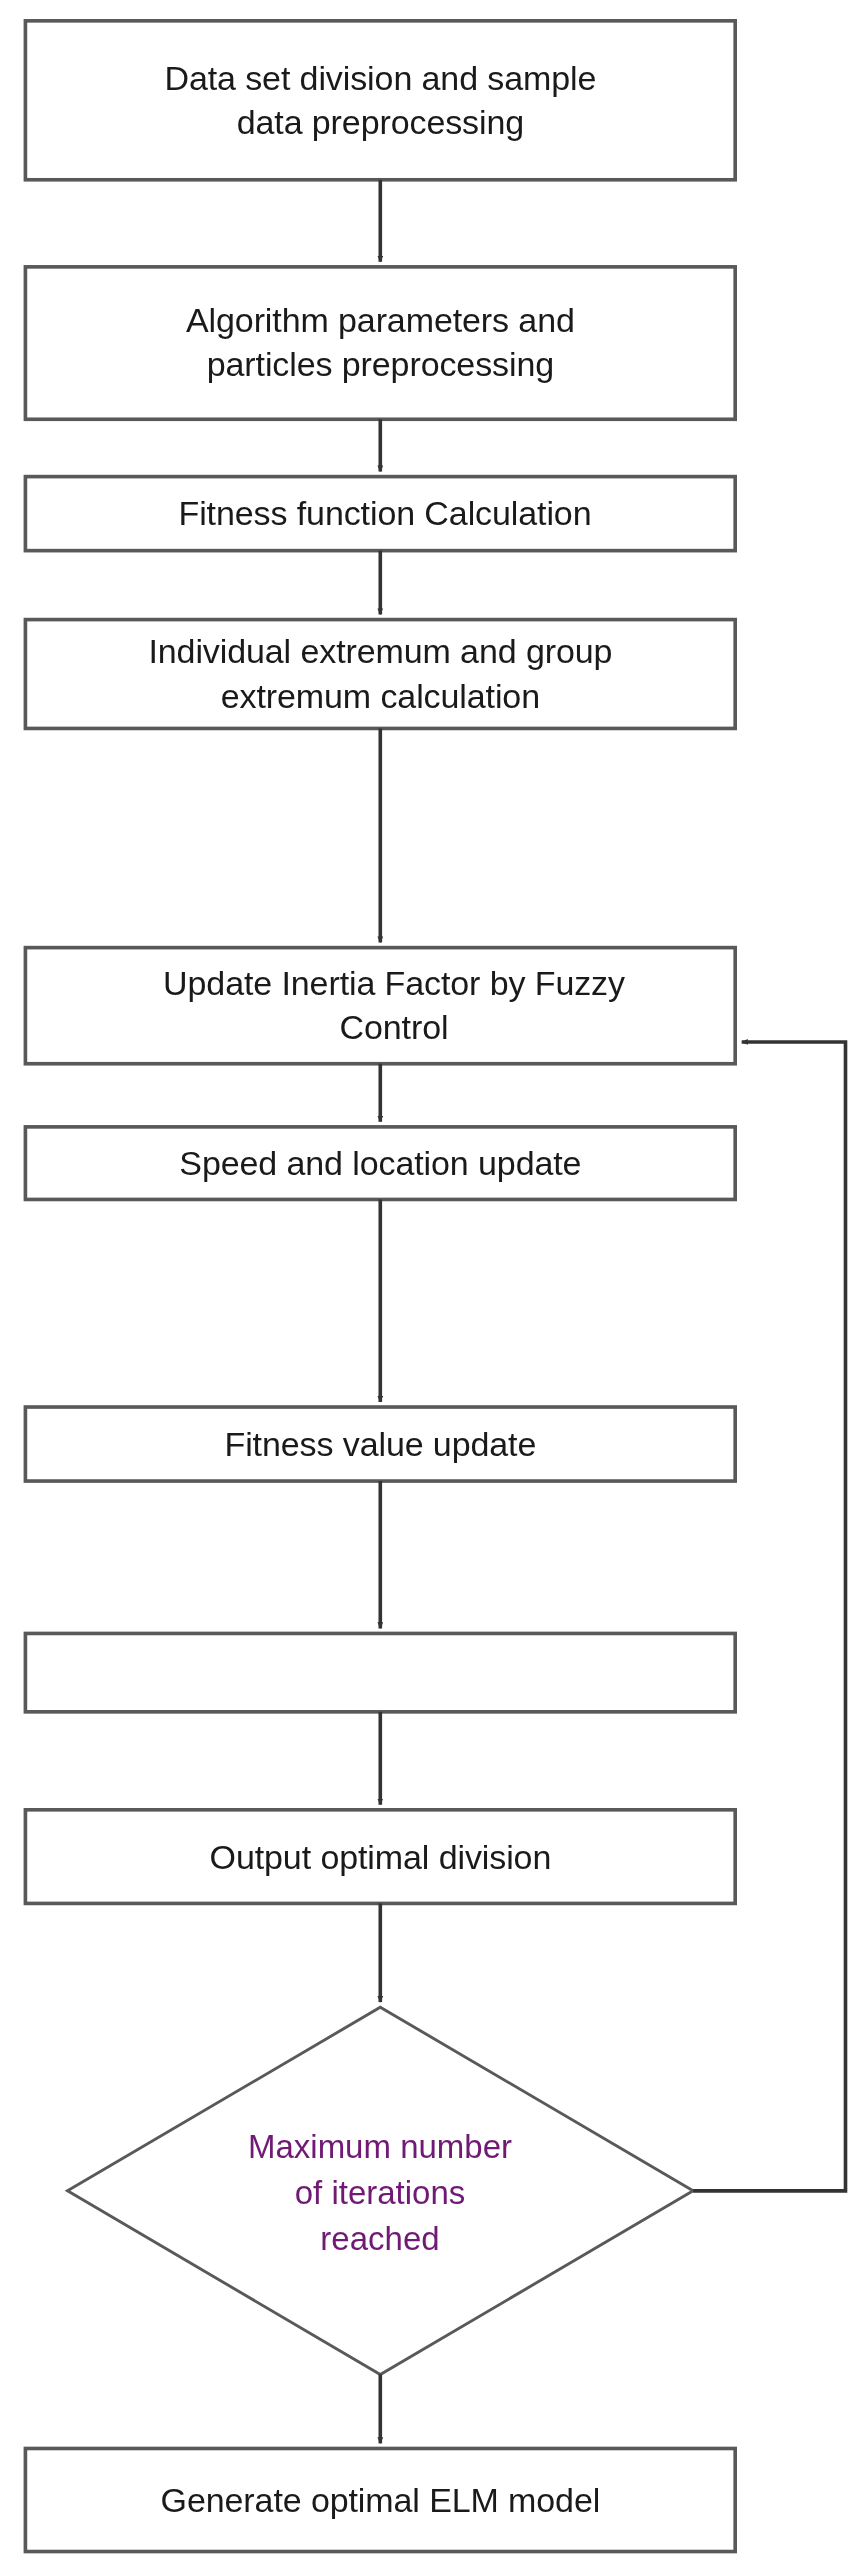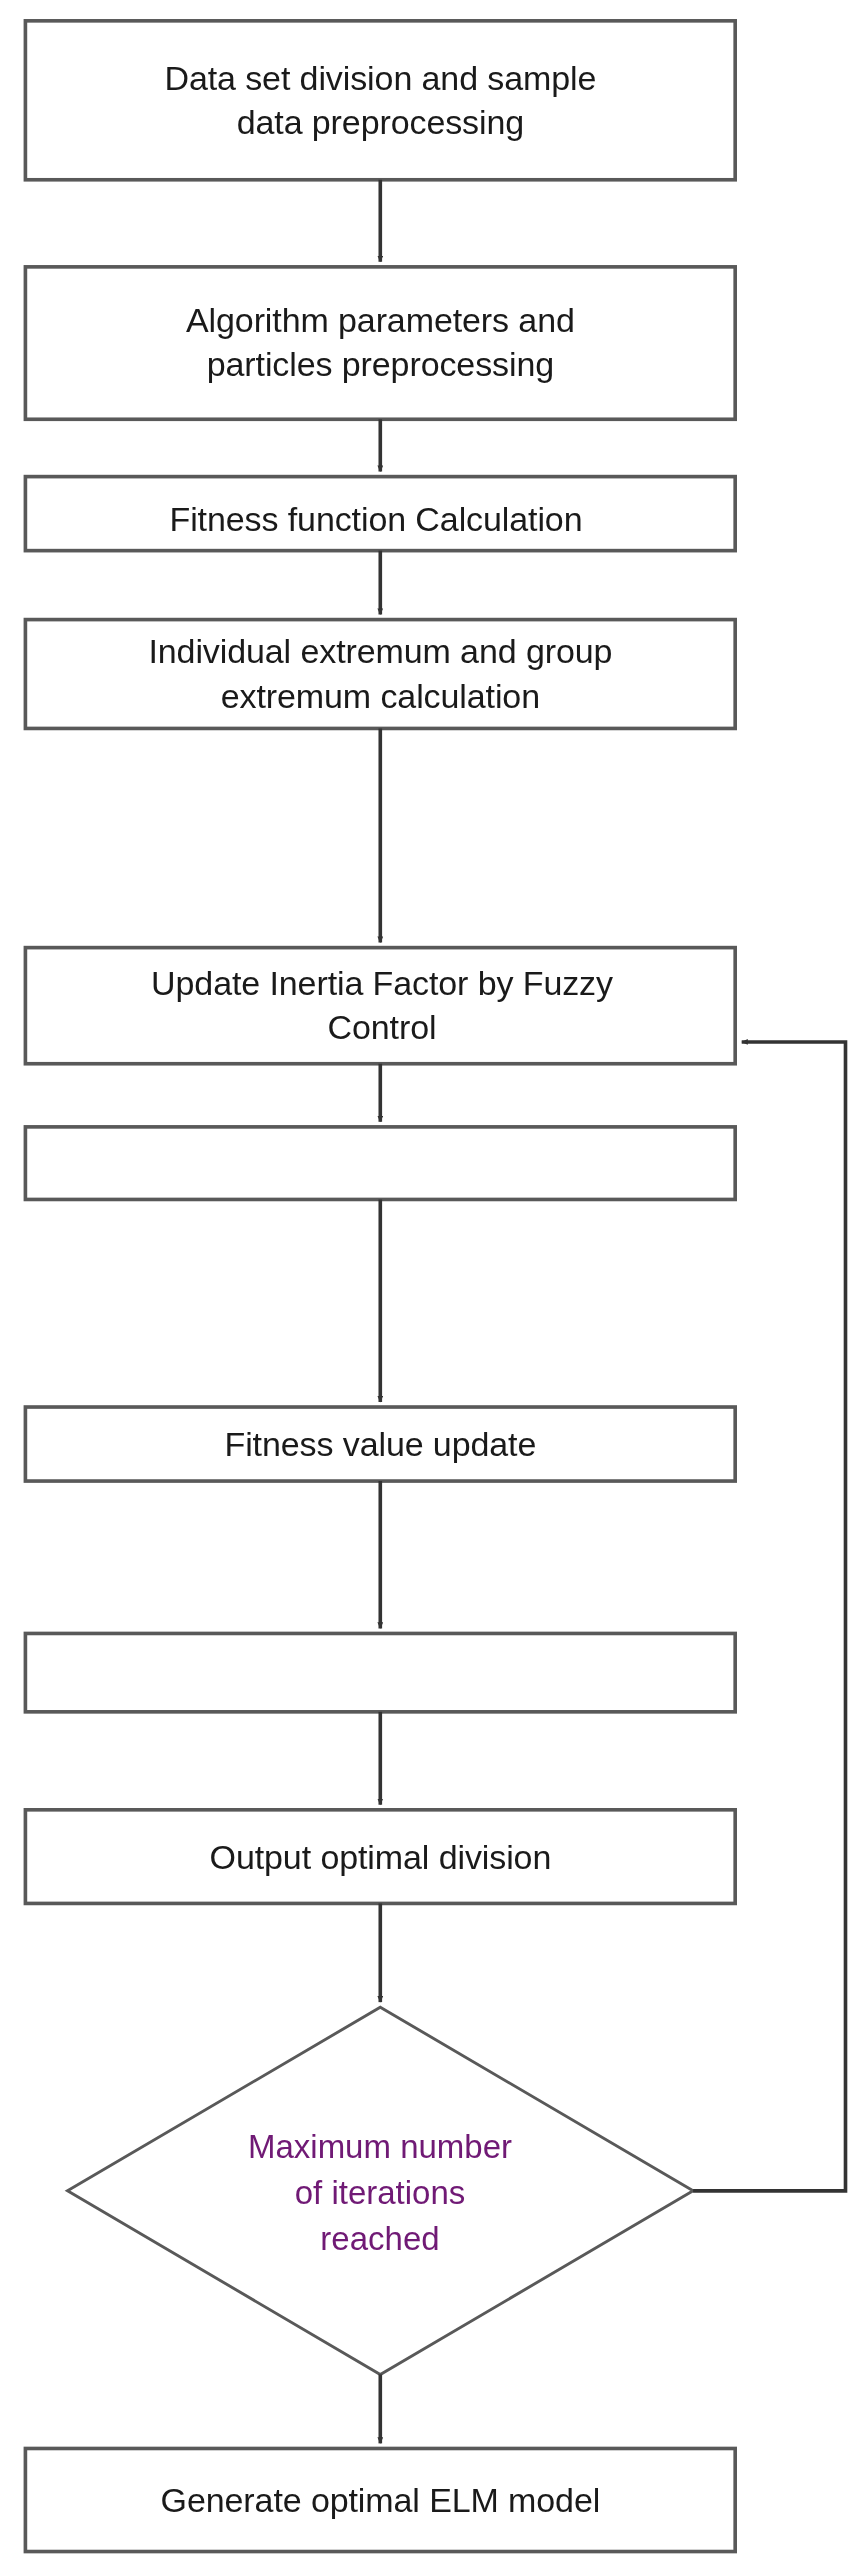--- a/index.html
+++ b/index.html
@@ -101,28 +101,29 @@
       <path d="M955,3018 L1165,3018 L1165,1435 L1022,1435" marker-end="url(#arrowhead)"></path>
     </g>
   </svg>
 
   <div class="node-label" style="left:25.4px; top:20.3px; width:710px; height:159px;">Data set division and sample
 data preprocessing</div>
 
   <div class="node-label" style="left:25.4px; top:266px; width:710px; height:152px;">Algorithm parameters and
 particles preprocessing</div>
 
-  <div class="node-label" style="left:21px; top:476px; width:710px; height:74px;margin-top:6px;">Fitness function Calculation</div>
+  <div class="node-label" style="left:30px; top:476px; width:710px; height:74px;">Fitness function Calculation</div>
 
   <div class="node-label" style="left:25.4px; top:619px; width:710px; height:109px;">Individual extremum and group
 extremum calculation</div>
 
-  <div class="node-label" style="left:27px; top:947px; width:710px; height:116px;">Update Inertia Factor by Fuzzy
+  <div class="node-label" style="left:39px; top:947px; width:710px; height:116px;">Update Inertia Factor by Fuzzy
 Control</div>
 
+  <div class="node-label" style="left:25.4px; top:1127px; width:710px; height:73px;">Speed and location update</div>
 
   <div class="node-label" style="left:25.4px; top:1407px; width:710px; height:74px;">Fitness value update</div>
 
 
   <div class="node-label" style="left:25.4px; top:1810px; width:710px; height:94px;">Output optimal division</div>
 
   <div class="diamond-label" style="left:126px; top:2106px; width:508px; height:174px;">Maximum number
 of iterations
 reached</div>
 

